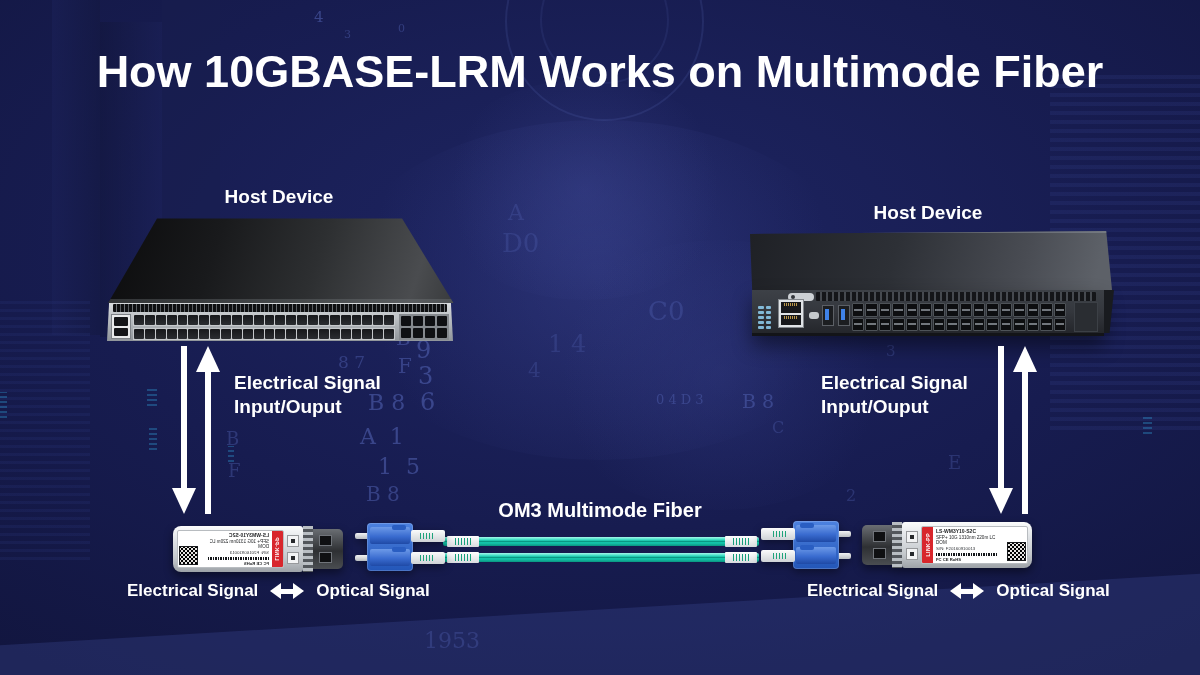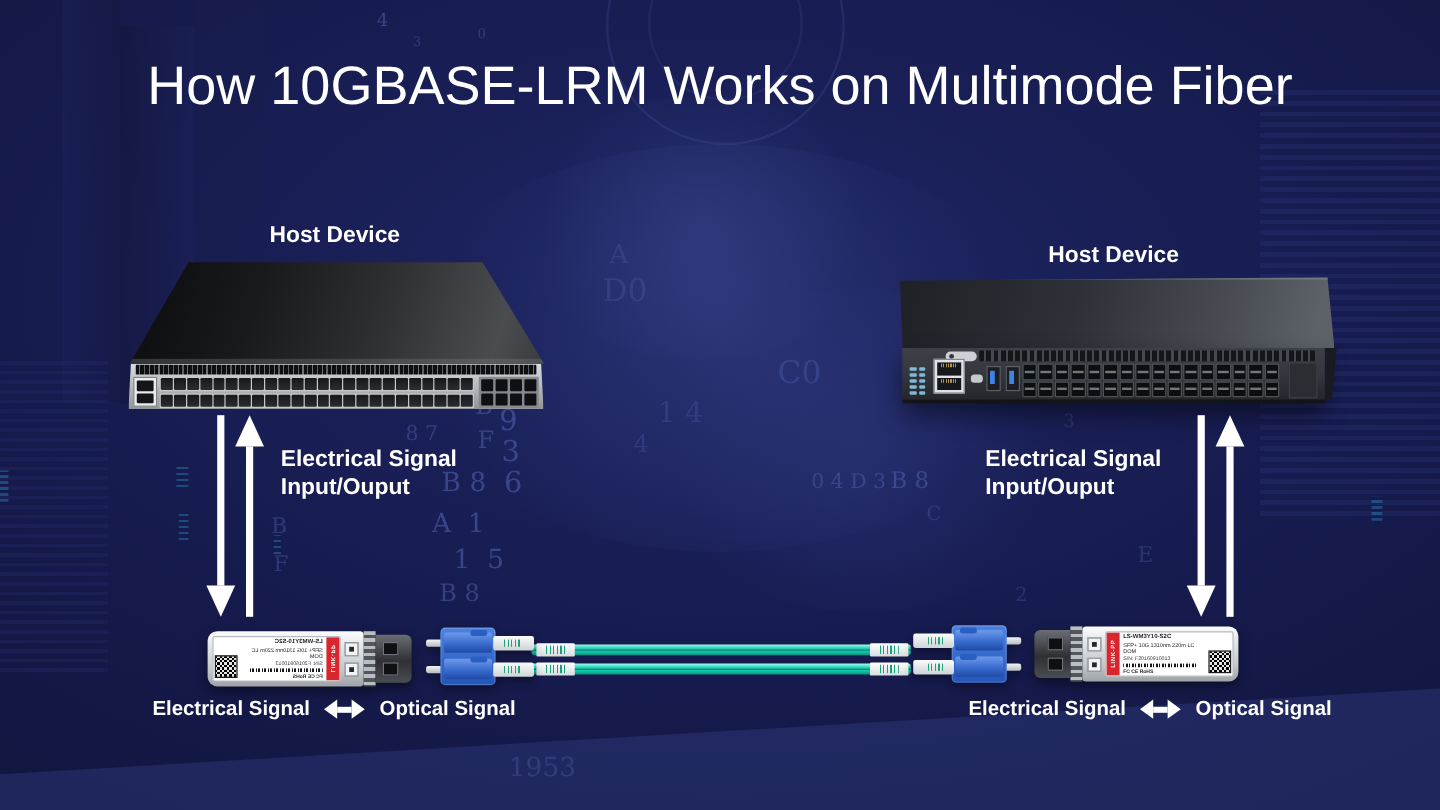--- a/index.html
+++ b/index.html
@@ -29,21 +29,21 @@
   .pixels{position:absolute;opacity:.35;background:repeating-linear-gradient(0deg,#2f9fd8 0 2px,transparent 2px 5px);}
   .px1{left:0;top:392px;width:7px;height:26px;}
   .px2{left:147px;top:388px;width:10px;height:18px;}
   .px3{left:149px;top:428px;width:8px;height:22px;}
   .px4{left:1143px;top:414px;width:9px;height:20px;}
   .px5{left:228px;top:446px;width:6px;height:16px;}
   .glyph{position:absolute;color:#5a6cc0;font-family:"DejaVu Serif","Liberation Serif",serif;pointer-events:none;white-space:pre;}
 
   
   .title{position:absolute;left:0;right:0;top:46px;text-align:center;color:#fff;
-    font-size:45px;font-weight:normal;}
+    font-size:45px;font-weight:bold;}
   .host-label{position:absolute;color:#fff;font-size:19px;font-weight:bold;text-align:center;}
   .hl-left{left:98px;width:362px;top:186px;}
   .hl-right{left:748px;width:360px;top:202px;}
   .sig-text{position:absolute;color:#fff;font-size:19px;font-weight:bold;line-height:24px;}
   .st-left{left:234px;top:371px;}
   .st-right{left:821px;top:371px;}
   .fiber-title{position:absolute;left:440px;top:499px;width:320px;text-align:center;
     color:#fff;font-size:20px;font-weight:bold;}
   .convrow{position:absolute;display:flex;align-items:center;gap:12px;color:#fff;
     font-size:17px;font-weight:bold;}
@@ -223,21 +223,21 @@
       <span class="glyph" style="left: 416px; top: 336px; font-size: 24px; opacity: 0.5;">9</span>
       <span class="glyph" style="left: 418px; top: 362px; font-size: 24px; opacity: 0.5;">3</span>
       <span class="glyph" style="left: 420px; top: 388px; font-size: 24px; opacity: 0.5;">6</span>
       <span class="glyph" style="left: 338px; top: 352px; font-size: 17px; opacity: 0.4;">8 7</span>
       <span class="glyph" style="left: 368px; top: 390px; font-size: 22px; opacity: 0.5;">B 8</span>
       <span class="glyph" style="left: 226px; top: 428px; font-size: 18px; opacity: 0.35;">B</span>
       <span class="glyph" style="left: 360px; top: 424px; font-size: 22px; opacity: 0.5;">A  1</span>
       <span class="glyph" style="left: 378px; top: 454px; font-size: 22px; opacity: 0.5;">1  5</span>
       <span class="glyph" style="left: 228px; top: 460px; font-size: 18px; opacity: 0.35;">F</span>
       <span class="glyph" style="left: 366px; top: 482px; font-size: 20px; opacity: 0.45;">B 8</span>
-      <span class="glyph" style="left: 676px; top: 392px; font-size: 17px; opacity: 0.4;">0 4 D 3</span>
+      <span class="glyph" style="left: 656px; top: 392px; font-size: 13px; opacity: 0.4;">0 4 D 3</span>
       <span class="glyph" style="left: 742px; top: 390px; font-size: 19px; opacity: 0.45;">B 8</span>
       <span class="glyph" style="left: 772px; top: 418px; font-size: 16px; opacity: 0.3;">C</span>
       <span class="glyph" style="left: 886px; top: 342px; font-size: 15px; opacity: 0.3;">3</span>
       <span class="glyph" style="left: 948px; top: 452px; font-size: 18px; opacity: 0.3;">E</span>
       <span class="glyph" style="left: 846px; top: 486px; font-size: 16px; opacity: 0.3;">2</span>
       <span class="glyph" style="left: 424px; top: 628px; font-size: 22px; opacity: 0.35;">1953</span>
     </div>
   <div class="band"></div>
 
   <div class="title">How 10GBASE-LRM Works on Multimode Fiber</div>
@@ -401,20 +401,21 @@
 
   <div class="sig-text st-left">
     <div>Electrical Signal</div>
     <div>Input/Ouput</div>
   </div>
   <div class="sig-text st-right">
     <div>Electrical Signal</div>
     <div>Input/Ouput</div>
   </div>
 
+  <div class="fiber-title">OM3 Multimode Fiber</div>
 
   <div class="sfp flip" style="left:173px;top:524px;">
     <div class="sfp-nose">
       <div class="nose-slot ns1"></div>
       <div class="nose-slot ns2"></div>
     </div>
     <div class="sfp-ribs"></div>
     <div class="sfp-body">
       <div class="sfp-vents">
           <div class="v"></div>

